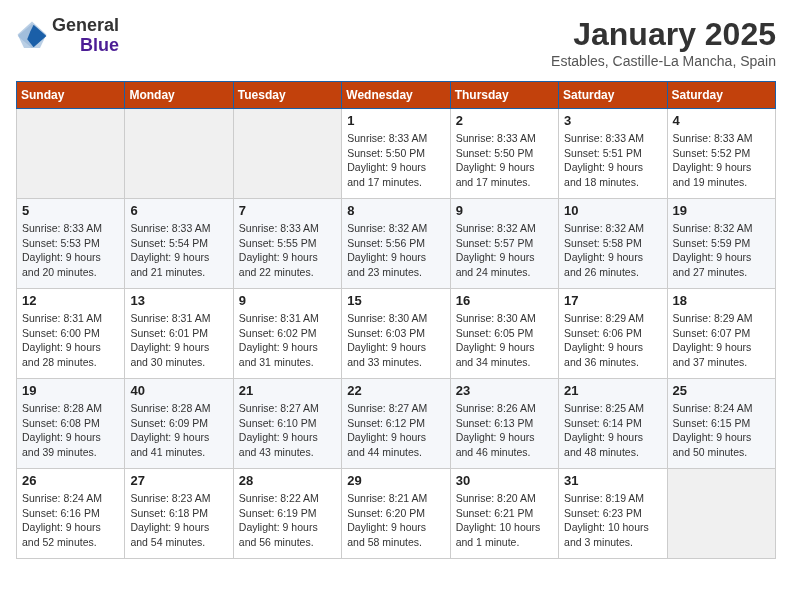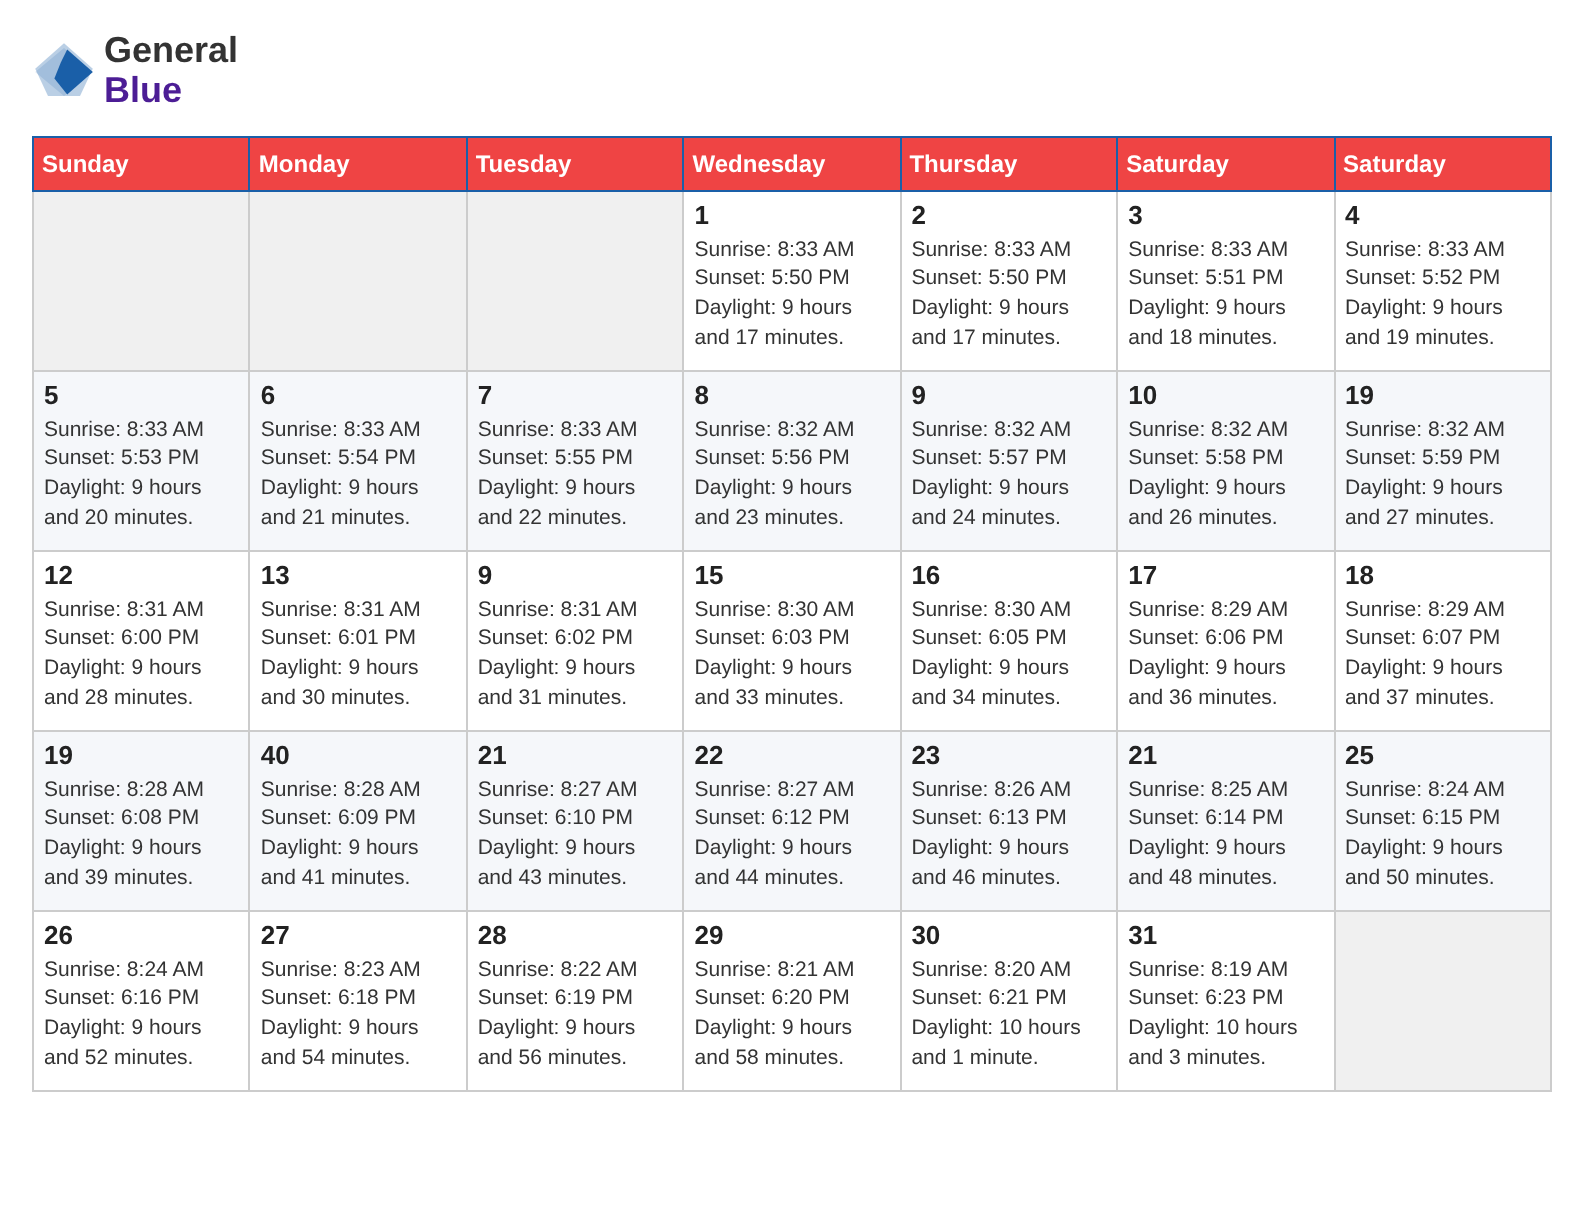--- a/index.html
+++ b/index.html
@@ -13,20 +13,21 @@
     .header {
       display: flex;
       justify-content: space-between;
       align-items: flex-start;
       margin-bottom: 12px;
     }
     .logo {
       display: flex;
       align-items: center;
       gap: 4px;
+      text-align: right;
     }
     .logo-text {
       display: flex;
       flex-direction: column;
       line-height: 1.1;
     }
     .logo-general {
       font-size: 18px;
       font-weight: bold;
       color: #333;
@@ -51,21 +52,21 @@
     .calendar-subtitle {
       font-size: 14px;
       color: #555;
     }
     .calendar {
       width: 100%;
       border-collapse: collapse;
       font-size: 11px;
     }
     .calendar thead th {
-      background: #ef4444;
+      background: #c2410c;
       color: #fff;
       padding: 6px 4px;
       text-align: left;
       font-size: 12px;
       font-weight: bold;
       border: 1px solid #1a5fa8;
     }
     .calendar tbody td {
       border: 1px solid #ccc;
       vertical-align: top;
@@ -107,20 +108,24 @@
     <svg class="logo-icon" viewBox="0 0 40 40" xmlns="http://www.w3.org/2000/svg">
       <polygon points="20,5 38,20 20,35 2,20" fill="#1a5fa8" opacity="0.15"></polygon>
       <polygon points="20,2 38,18 30,35 10,35 2,18" fill="#1a5fa8" opacity="0.3"></polygon>
       <polygon points="22,6 38,20 22,34 14,24 18,14" fill="#1a5fa8"></polygon>
     </svg>
     <div class="logo-text">
       <span class="logo-general">General</span>
       <span class="logo-blue">Blue</span>
     </div>
   </div>
+  <div class="title-block">
+    <div class="calendar-title">January 2025</div>
+    <div class="calendar-subtitle">Estables, Castille-La Mancha, Spain</div>
+  </div>
 </div>
 
 <table class="calendar">
   <thead>
     <tr>
     <th>Sunday</th>
         <th>Monday</th>
         <th>Tuesday</th>
         <th>Wednesday</th>
         <th>Thursday</th>

